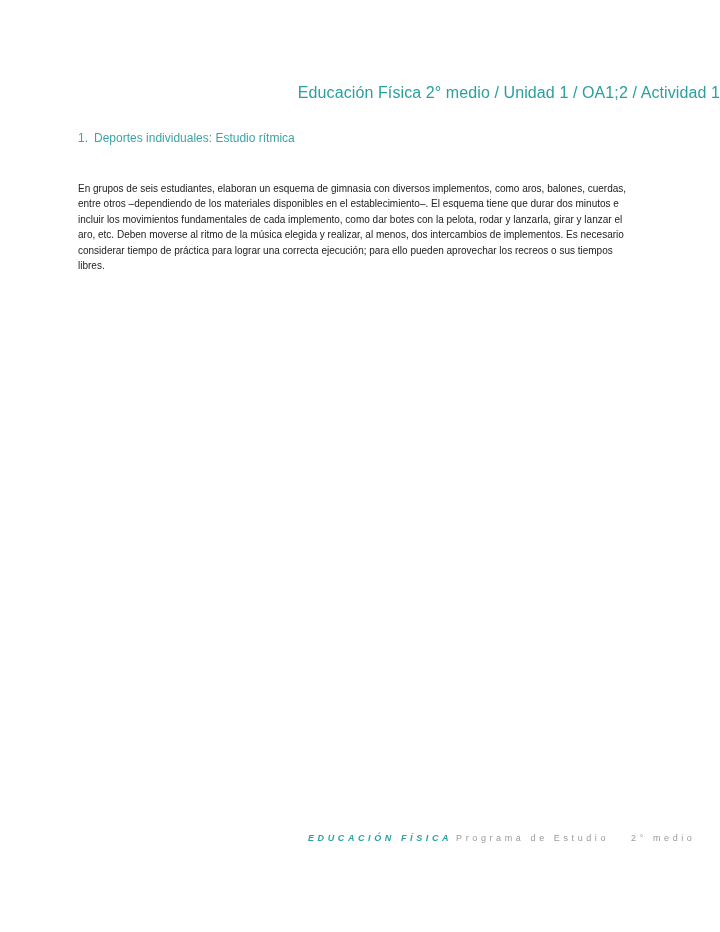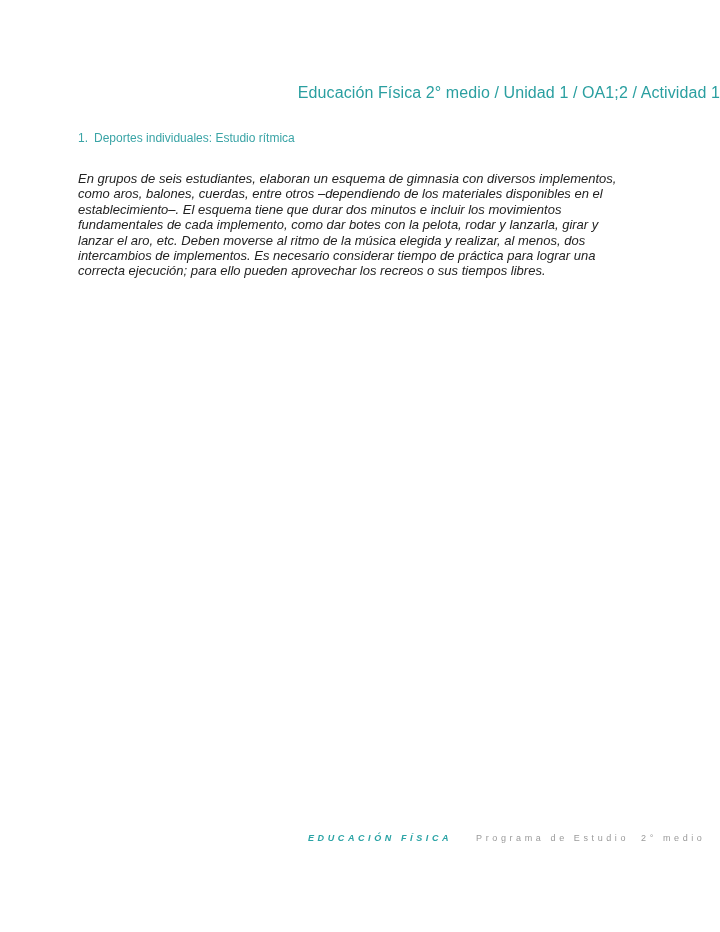--- a/index.html
+++ b/index.html
@@ -1,25 +1,25 @@
 <!DOCTYPE html>
 <html><head>
 <meta charset="utf-8">
 <style>
   html, body { margin:0; padding:0; background:#ffffff; }
   body { width:720px; height:932px; position:relative; overflow:hidden; font-family:"Liberation Sans", sans-serif; }
   .title { position:absolute; left:0; width:720px; top:84px; text-align:right; font-size:16px; color:#2a9fa0; letter-spacing:0.1px; }
   .section { position:absolute; left:78px; top:131px; font-size:12px; color:#3aa4a6; }
   .section .num { margin-right:6px; }
-  .body { position:absolute; left:78px; top:171px; width:554px; font-size:13px; line-height:15.4px; color:#222;font-style:italic; }
+  .body { position:absolute; left:78px; top:181px; width:554px; font-size:10px; line-height:15.4px; color:#222; }
   .body p { margin:0; }
   .footer { position:absolute; top:833px; left:308px; font-size:9px; letter-spacing:3.6px; white-space:nowrap; }
   .footer .subject { color:#2aa3a5; font-weight:bold;font-style:italic; }
-  .footer .prog { color:#9a9a9a; margin-left:24px; }
-  .footer .grade { color:#9a9a9a; margin-left:12px; }
+  .footer .prog { color:#9a9a9a; margin-left:4px; }
+  .footer .grade { color:#9a9a9a; margin-left:22px; }
 </style>
 </head>
 <body>
 
 <div class="title">Educación Física 2° medio / Unidad 1 / OA1;2 / Actividad 1</div>
 
 <div class="section">
   <span class="num">1.</span><span>Deportes individuales: Estudio rítmica</span>
 </div>
 

